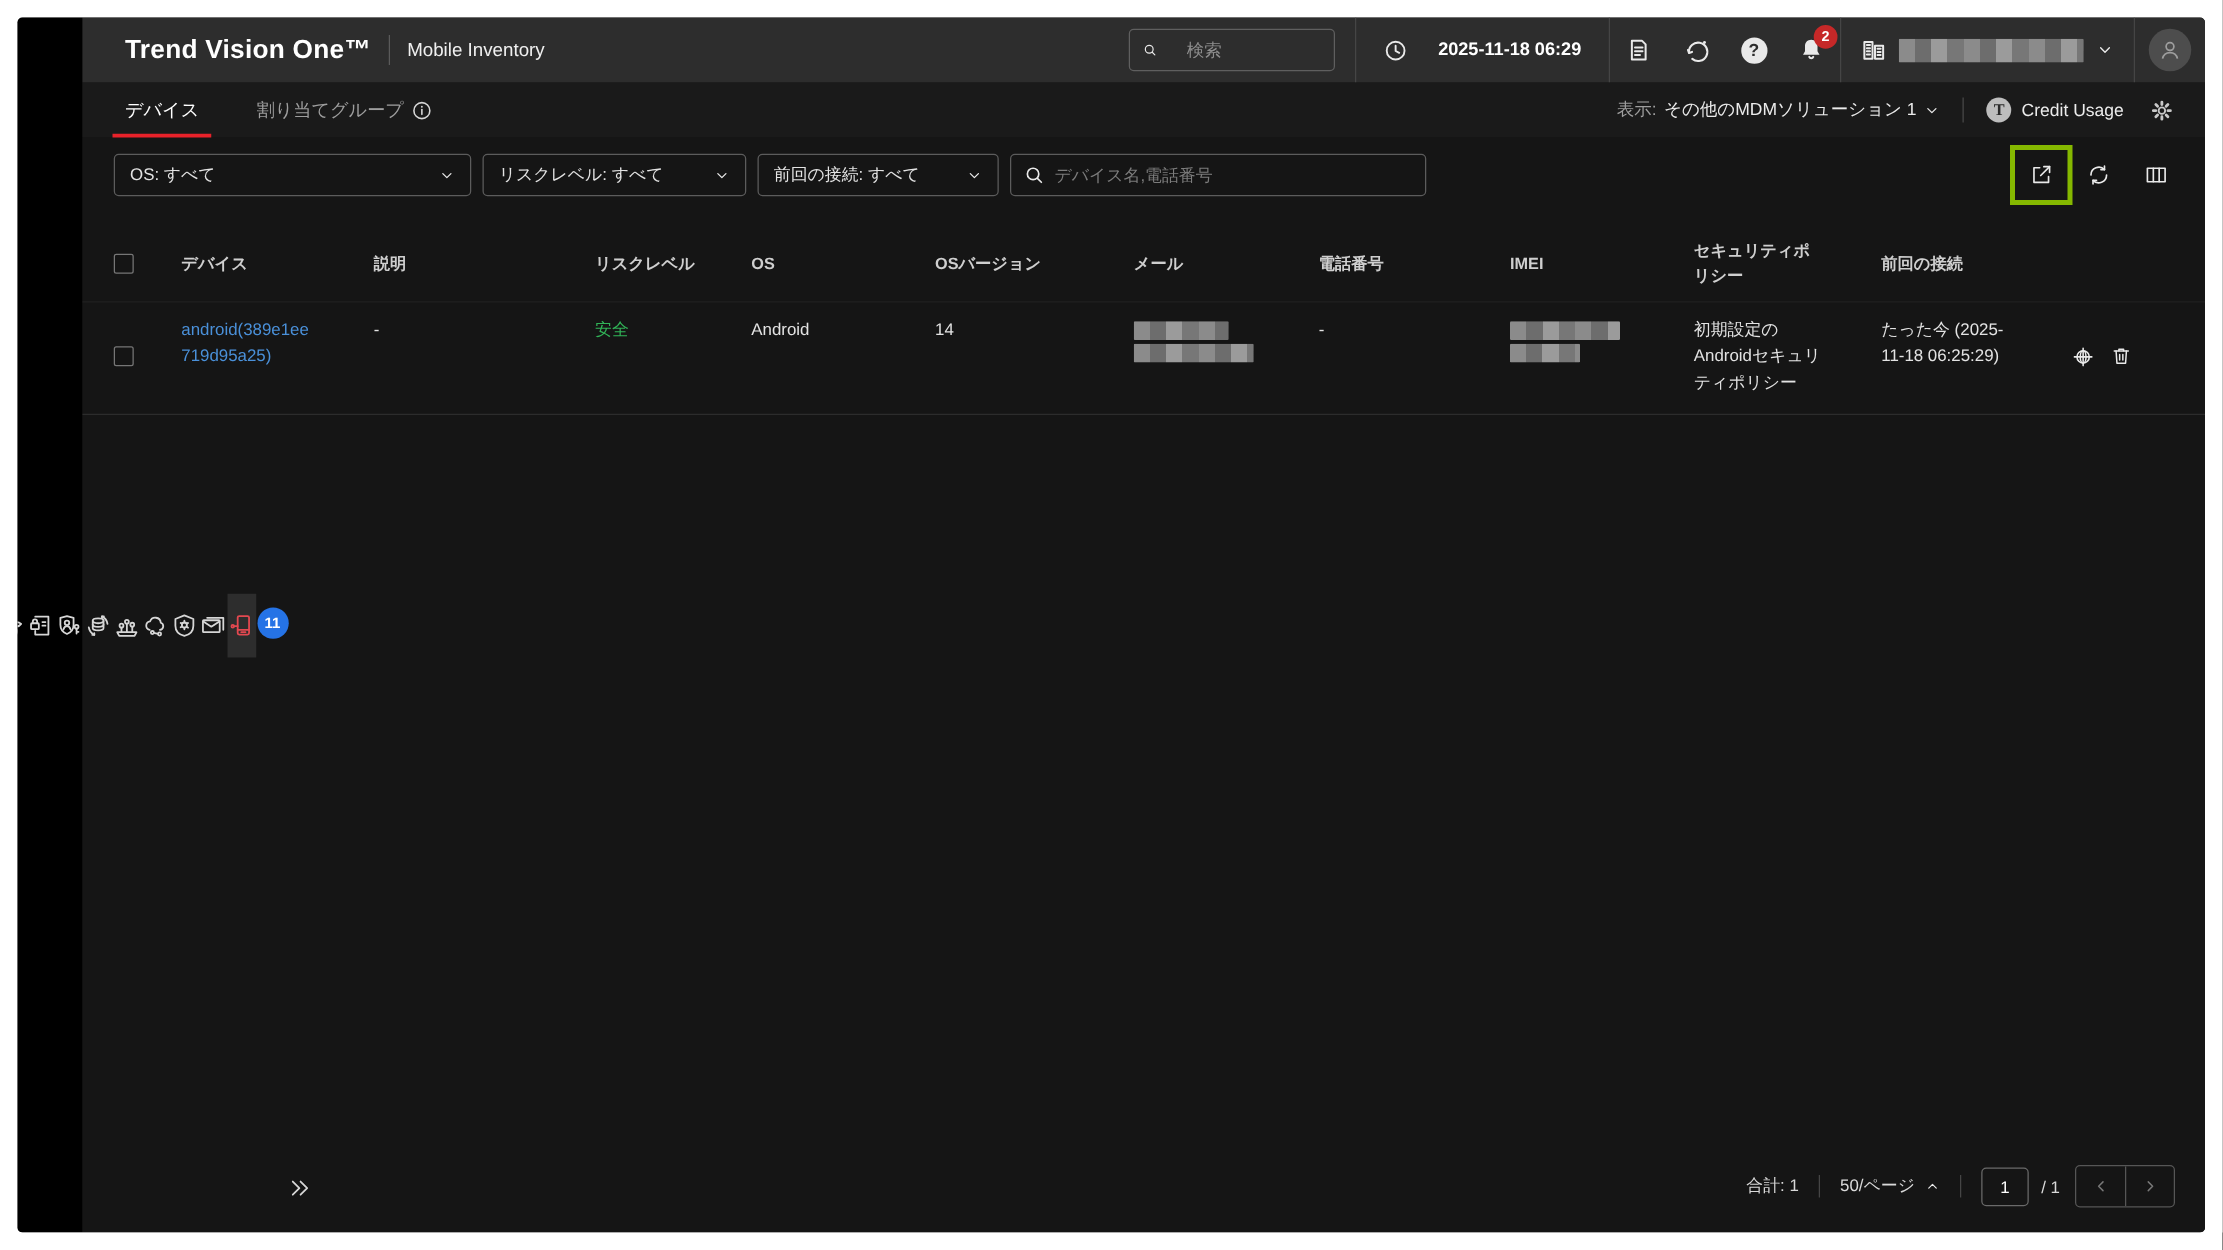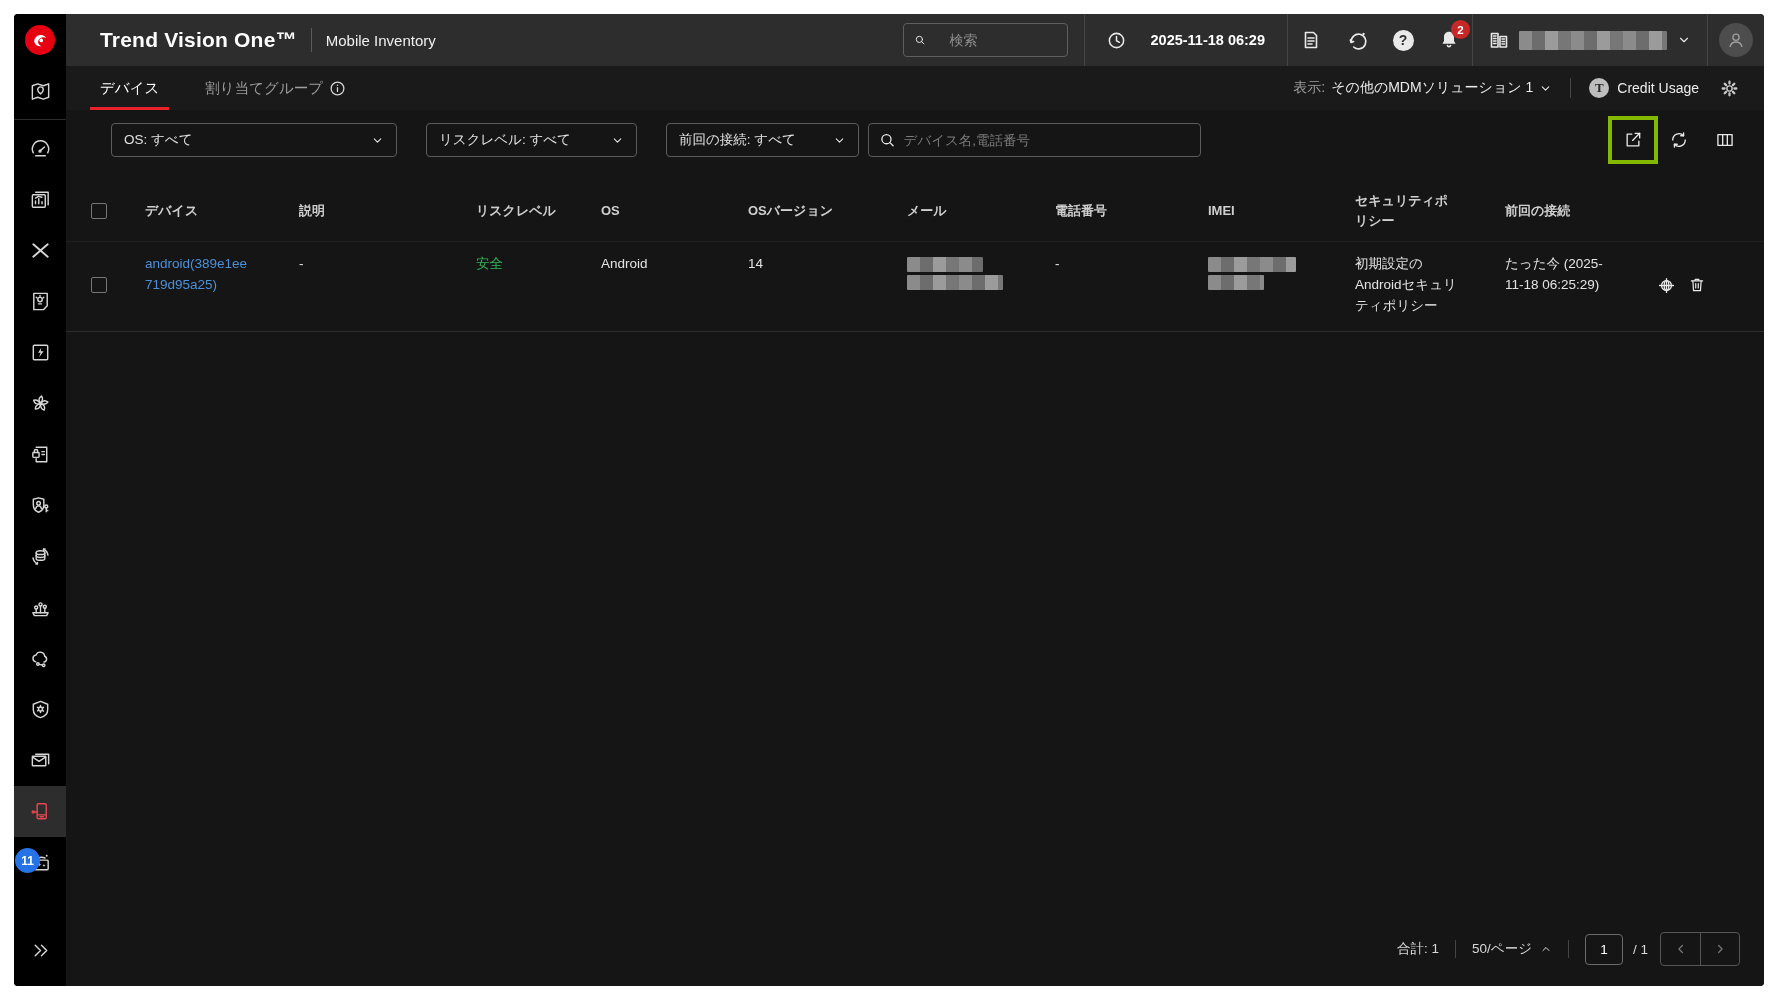--- a/index.html
+++ b/index.html
@@ -1,20 +1,20 @@
 <!DOCTYPE html>
 <html><head>
 <meta charset="utf-8">
 <style>
   * { box-sizing: border-box; margin: 0; padding: 0; }
   html,body { background:#ffffff; font-family:"Liberation Sans","DejaVu Sans",sans-serif; }
   .frame { position:relative; width:1750px; height:972px; margin:14px auto 0 14px; display:flex; background:#151515; border-radius:4px; overflow:hidden; }
 
   
-  .sidebar { width:52px; background:#000; display:flex; flex-direction:column; align-items:center; flex-shrink:0;justify-content:center; }
+  .sidebar { width:52px; background:#000; display:flex; flex-direction:row; align-items:center; flex-shrink:0;justify-content:center; }
   .logo-box { width:52px; height:52px; display:flex; align-items:center; justify-content:center; }
   .tm-logo { width:30px; height:30px; border-radius:50%; background:#e60012; display:flex; align-items:center; justify-content:center; }
   .tm-logo svg { width:20px; height:20px; }
   .sb-item { width:52px; height:51px; display:flex; align-items:center; justify-content:center; position:relative; cursor:pointer; }
   .sb-item svg { width:23px; height:23px; }
   .sb-item.active { background:#2d2d2d; }
   .sb-divider { width:52px; height:1px; background:#2c2c2c; margin:2px 0 3px 0; }
   .sb-badge { position:absolute; left:1px; top:11px; min-width:25px; height:25px; border-radius:13px; background:#2573e6; color:#fff; font-size:12px; font-weight:bold; display:flex; align-items:center; justify-content:center; z-index:2; }
   .sb-bottom { margin-top:auto; margin-bottom:10px; }
 
@@ -50,21 +50,21 @@
   .viewsel .lbl { color:#9e9e9e;margin-left:24px; }
   .viewsel .val { color:#ececec; }
   .vbar { width:1px; height:20px; background:#484848; margin:0 18px; }
   .creditblk { display:flex; align-items:center; gap:8px; color:#ececec; font-size:14px; cursor:pointer; white-space:nowrap; }
   .coin { width:20px; height:20px; border-radius:50%; background:#bdbdbd; color:#2a2a2a; font-size:13px; font-weight:bold; display:flex; align-items:center; justify-content:center; font-family:"Liberation Serif","DejaVu Serif",serif; }
   .gearbtn { margin-left:20px; cursor:pointer; display:flex; align-items:center; }
 
   
   .content { flex:1; background:#151515; display:flex; flex-direction:column; min-height:0; }
   .filterbar { display:flex; align-items:center; padding:13px 24px 0 25px; gap:9px; flex-shrink:0; }
-  .fdrop { height:34px; border:1px solid #5c5c5c; border-radius:4px; display:flex; align-items:center; justify-content:space-between; padding:0 12px; color:#e3e3e3; font-size:13.5px; cursor:pointer; white-space:nowrap;margin-left:20px; }
+  .fdrop { height:34px; border:1px solid #5c5c5c; border-radius:4px; display:flex; align-items:center; justify-content:space-between; padding:0 12px; color:#e3e3e3; font-size:13.5px; cursor:pointer; white-space:nowrap; }
   .fdrop.w1{ width:286px; } .fdrop.w2{ width:211px; } .fdrop.w3{ width:193px; }
   .fsearch { width:333px; height:34px; border:1px solid #5c5c5c; border-radius:4px; display:flex; align-items:center; gap:8px; padding:0 10px; }
   .fsearch input { background:transparent; border:none; outline:none; color:#84cc16; font-size:13.5px; width:100%; font-family:inherit; }
   .fsearch input::placeholder { color:#7c7c7c; }
   .fb-icons { margin-left:auto; display:flex; align-items:center; gap:16px; }
   .iconbtn { width:30px; height:30px; display:flex; align-items:center; justify-content:center; cursor:pointer; position:relative; }
   .annotate { position:absolute; left:-10px; top:-9px; width:50px; height:48px; border:4px solid #85b800; pointer-events:none; }
 
   
   .tbl { margin-top:23px; flex-shrink:0; }

